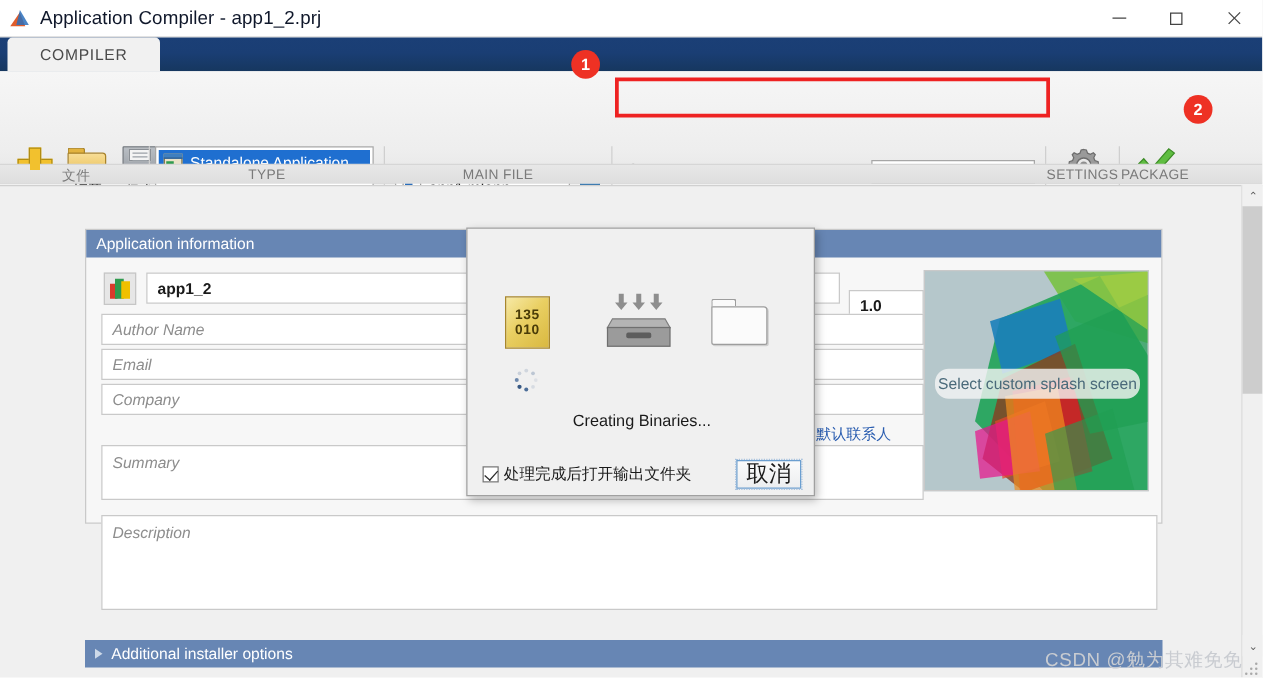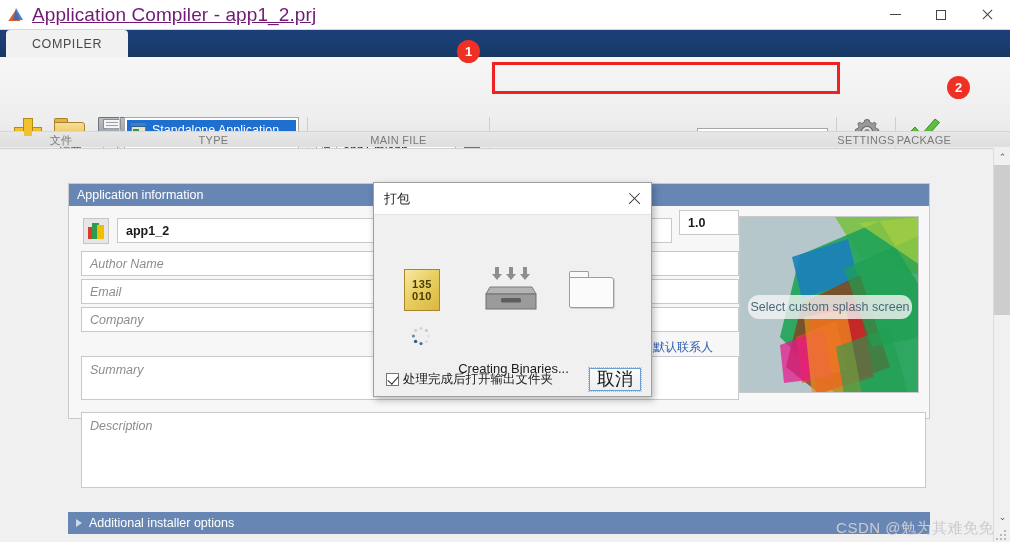--- a/index.html
+++ b/index.html
@@ -39,21 +39,21 @@
   .title-icon .tri2 {
     position: absolute; left: 4px; top: 1px;
     width: 0; height: 0;
     border-left: 5px solid transparent;
     border-right: 5px solid transparent;
     border-bottom: 12px solid #2a6ebb;
     opacity: .85;
     transform: skewX(10deg);
   }
   .title-text {
-    font-size: 19px; color: #701a75; letter-spacing: .1px; text-decoration: underline;
+    font-size: 15px; color: #0f172a; letter-spacing: .1px;
   }
   .win-controls {
     margin-left: auto; display: flex; height: 30px;
   }
   .win-btn {
     width: 46px; height: 30px;
     display: flex; align-items: center; justify-content: center;
     color: #555; font-size: 12px;
   }
   .glyph-min { width: 11px; height: 1px; background: #444; }
@@ -684,21 +684,21 @@
           <span class="mk">
             <span class="k1"></span>
               <span class="k2"></span>
               <span class="k3"></span>
           </span>
         </div>
 
         <div class="fld" style="left:48px; top:12px; width:555px;">
           <span class="val">app1_2</span>
         </div>
-        <div class="fld" style="left:610px; top:4px; width:60px;">
+        <div class="fld" style="left:610px; top:26px; width:60px;">
           <span class="val">1.0</span>
         </div>
 
         <div class="fld" style="left:12px; top:45px; width:658px;">
           <span class="ph">Author Name</span>
         </div>
         <div class="fld" style="left:12px; top:73px; width:658px;">
           <span class="ph">Email</span>
         </div>
         <div class="fld" style="left:12px; top:101px; width:658px;">
@@ -750,26 +750,20 @@
       <circle cx="9" cy="3" r="1" fill="#a8a8a8"></circle>
       <circle cx="5" cy="7" r="1" fill="#a8a8a8"></circle>
       <circle cx="9" cy="7" r="1" fill="#a8a8a8"></circle>
       <circle cx="1" cy="11" r="1" fill="#a8a8a8"></circle>
       <circle cx="5" cy="11" r="1" fill="#a8a8a8"></circle>
       <circle cx="9" cy="11" r="1" fill="#a8a8a8"></circle>
     </svg>
   </div>
 
   <div class="dialog">
-    <div class="dlg-title">
-      <span>打包</span>
-      <span class="dlg-close">
-        <span class="g"></span>
-      </span>
-    </div>
     <div class="dlg-body">
 
       <div class="ic-bin">
         <span>135</span>
         <span>010</span>
       </div>
 
       <span class="ic-box">
         <svg width="54" height="48" viewBox="0 0 54 48">
           <g fill="#8e8e8e">

